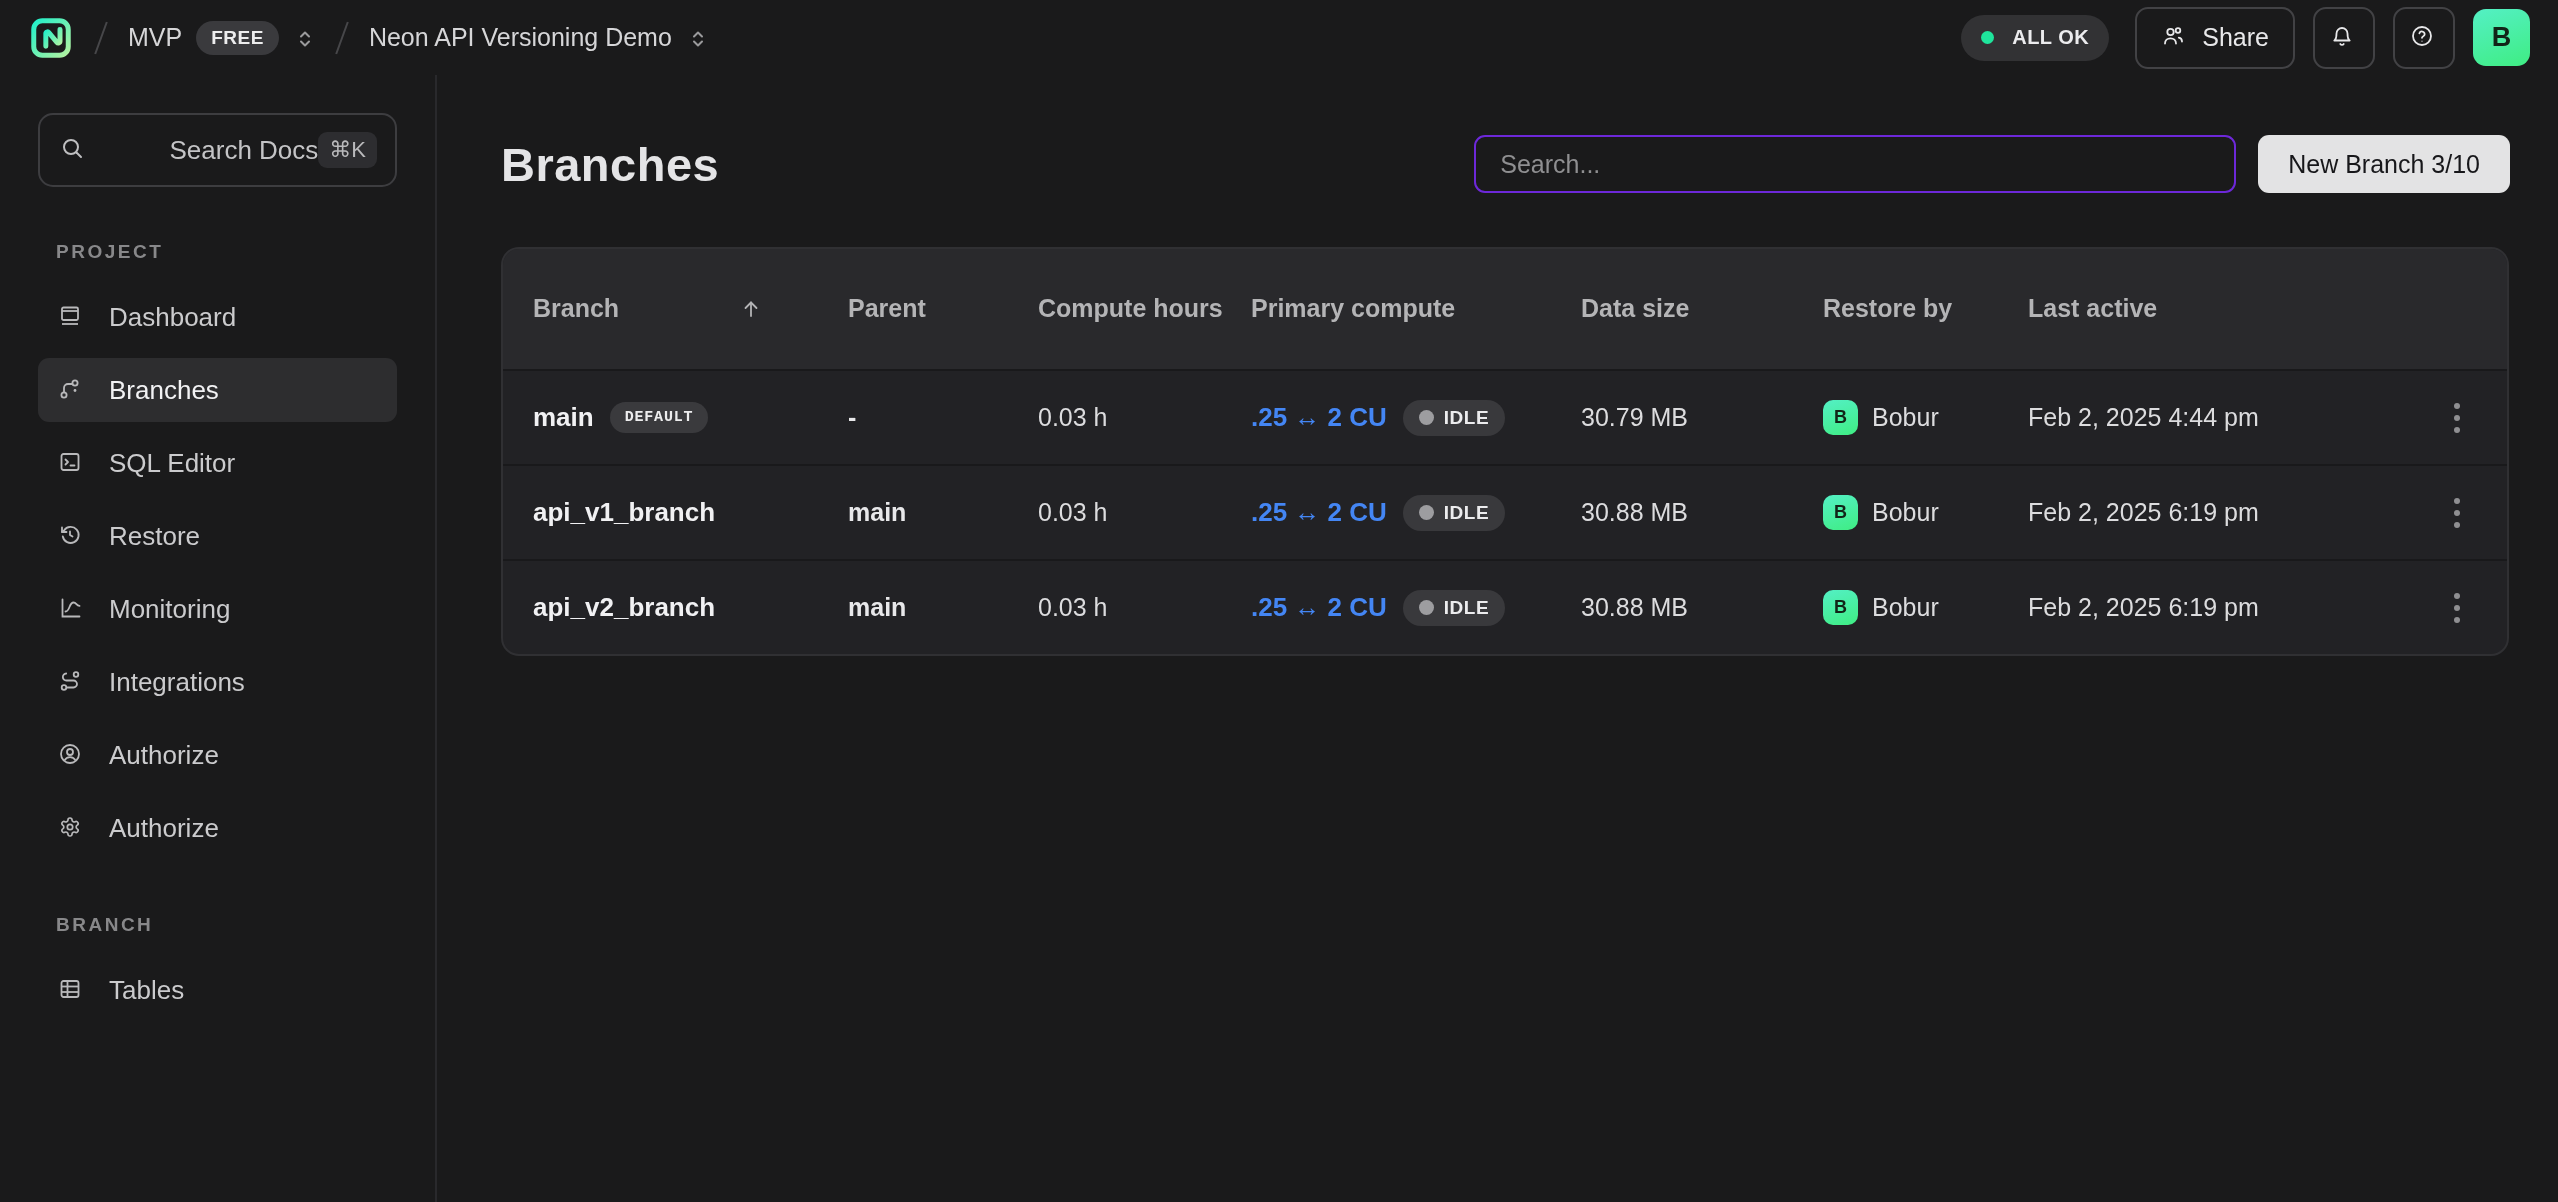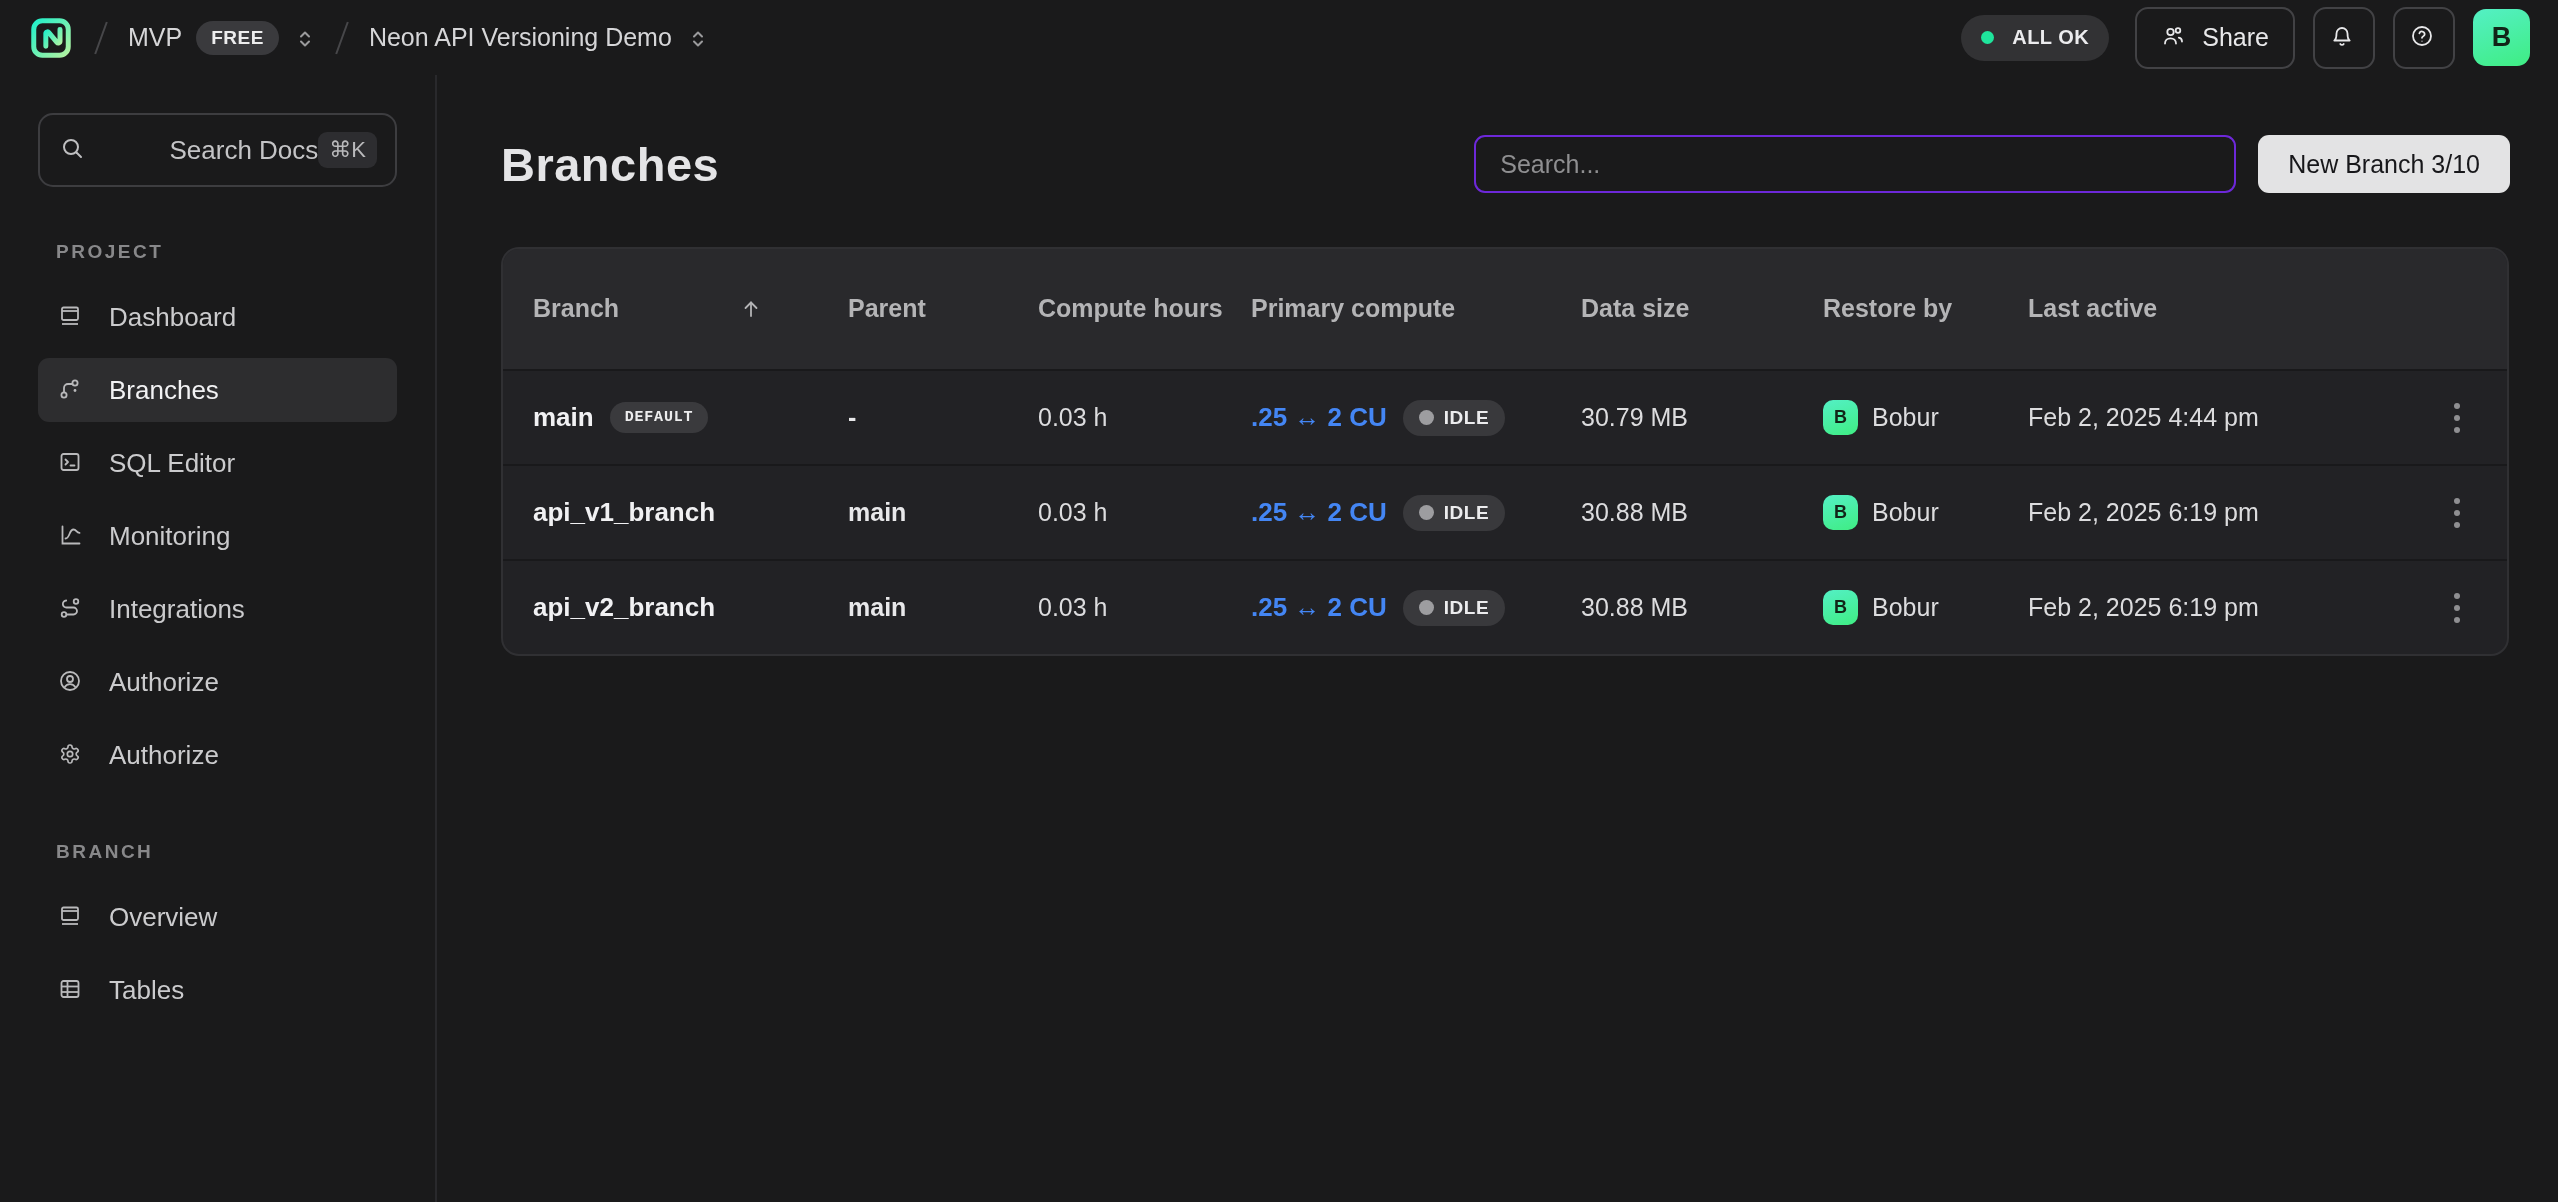--- a/index.html
+++ b/index.html
@@ -243,20 +243,26 @@
         <span class="nav-label">Branches</span>
       </div>
       <div class="nav-item">
         <svg>
             <use href="#i-terminal"></use>
           </svg>
         <span class="nav-label">SQL Editor</span>
       </div>
       <div class="nav-item">
         <svg>
+            <use href="#i-history"></use>
+          </svg>
+        <span class="nav-label">Restore</span>
+      </div>
+      <div class="nav-item">
+        <svg>
             <use href="#i-chart"></use>
           </svg>
         <span class="nav-label">Monitoring</span>
       </div>
       <div class="nav-item">
         <svg>
             <use href="#i-route"></use>
           </svg>
         <span class="nav-label">Integrations</span>
       </div>
@@ -269,26 +275,20 @@
       <div class="nav-item">
         <svg>
             <use href="#i-gear"></use>
           </svg>
         <span class="nav-label">Authorize</span>
       </div>
     </div>
 
     <div class="nav-section">
       <div class="nav-heading">BRANCH</div>
-      <div class="nav-item">
-        <svg>
-            <use href="#i-window"></use>
-          </svg>
-        <span class="nav-label">Overview</span>
-      </div>
       <div class="nav-item">
         <svg>
             <use href="#i-table"></use>
           </svg>
         <span class="nav-label">Tables</span>
       </div>
     </div>
   </nav>
 
   <main class="main">

